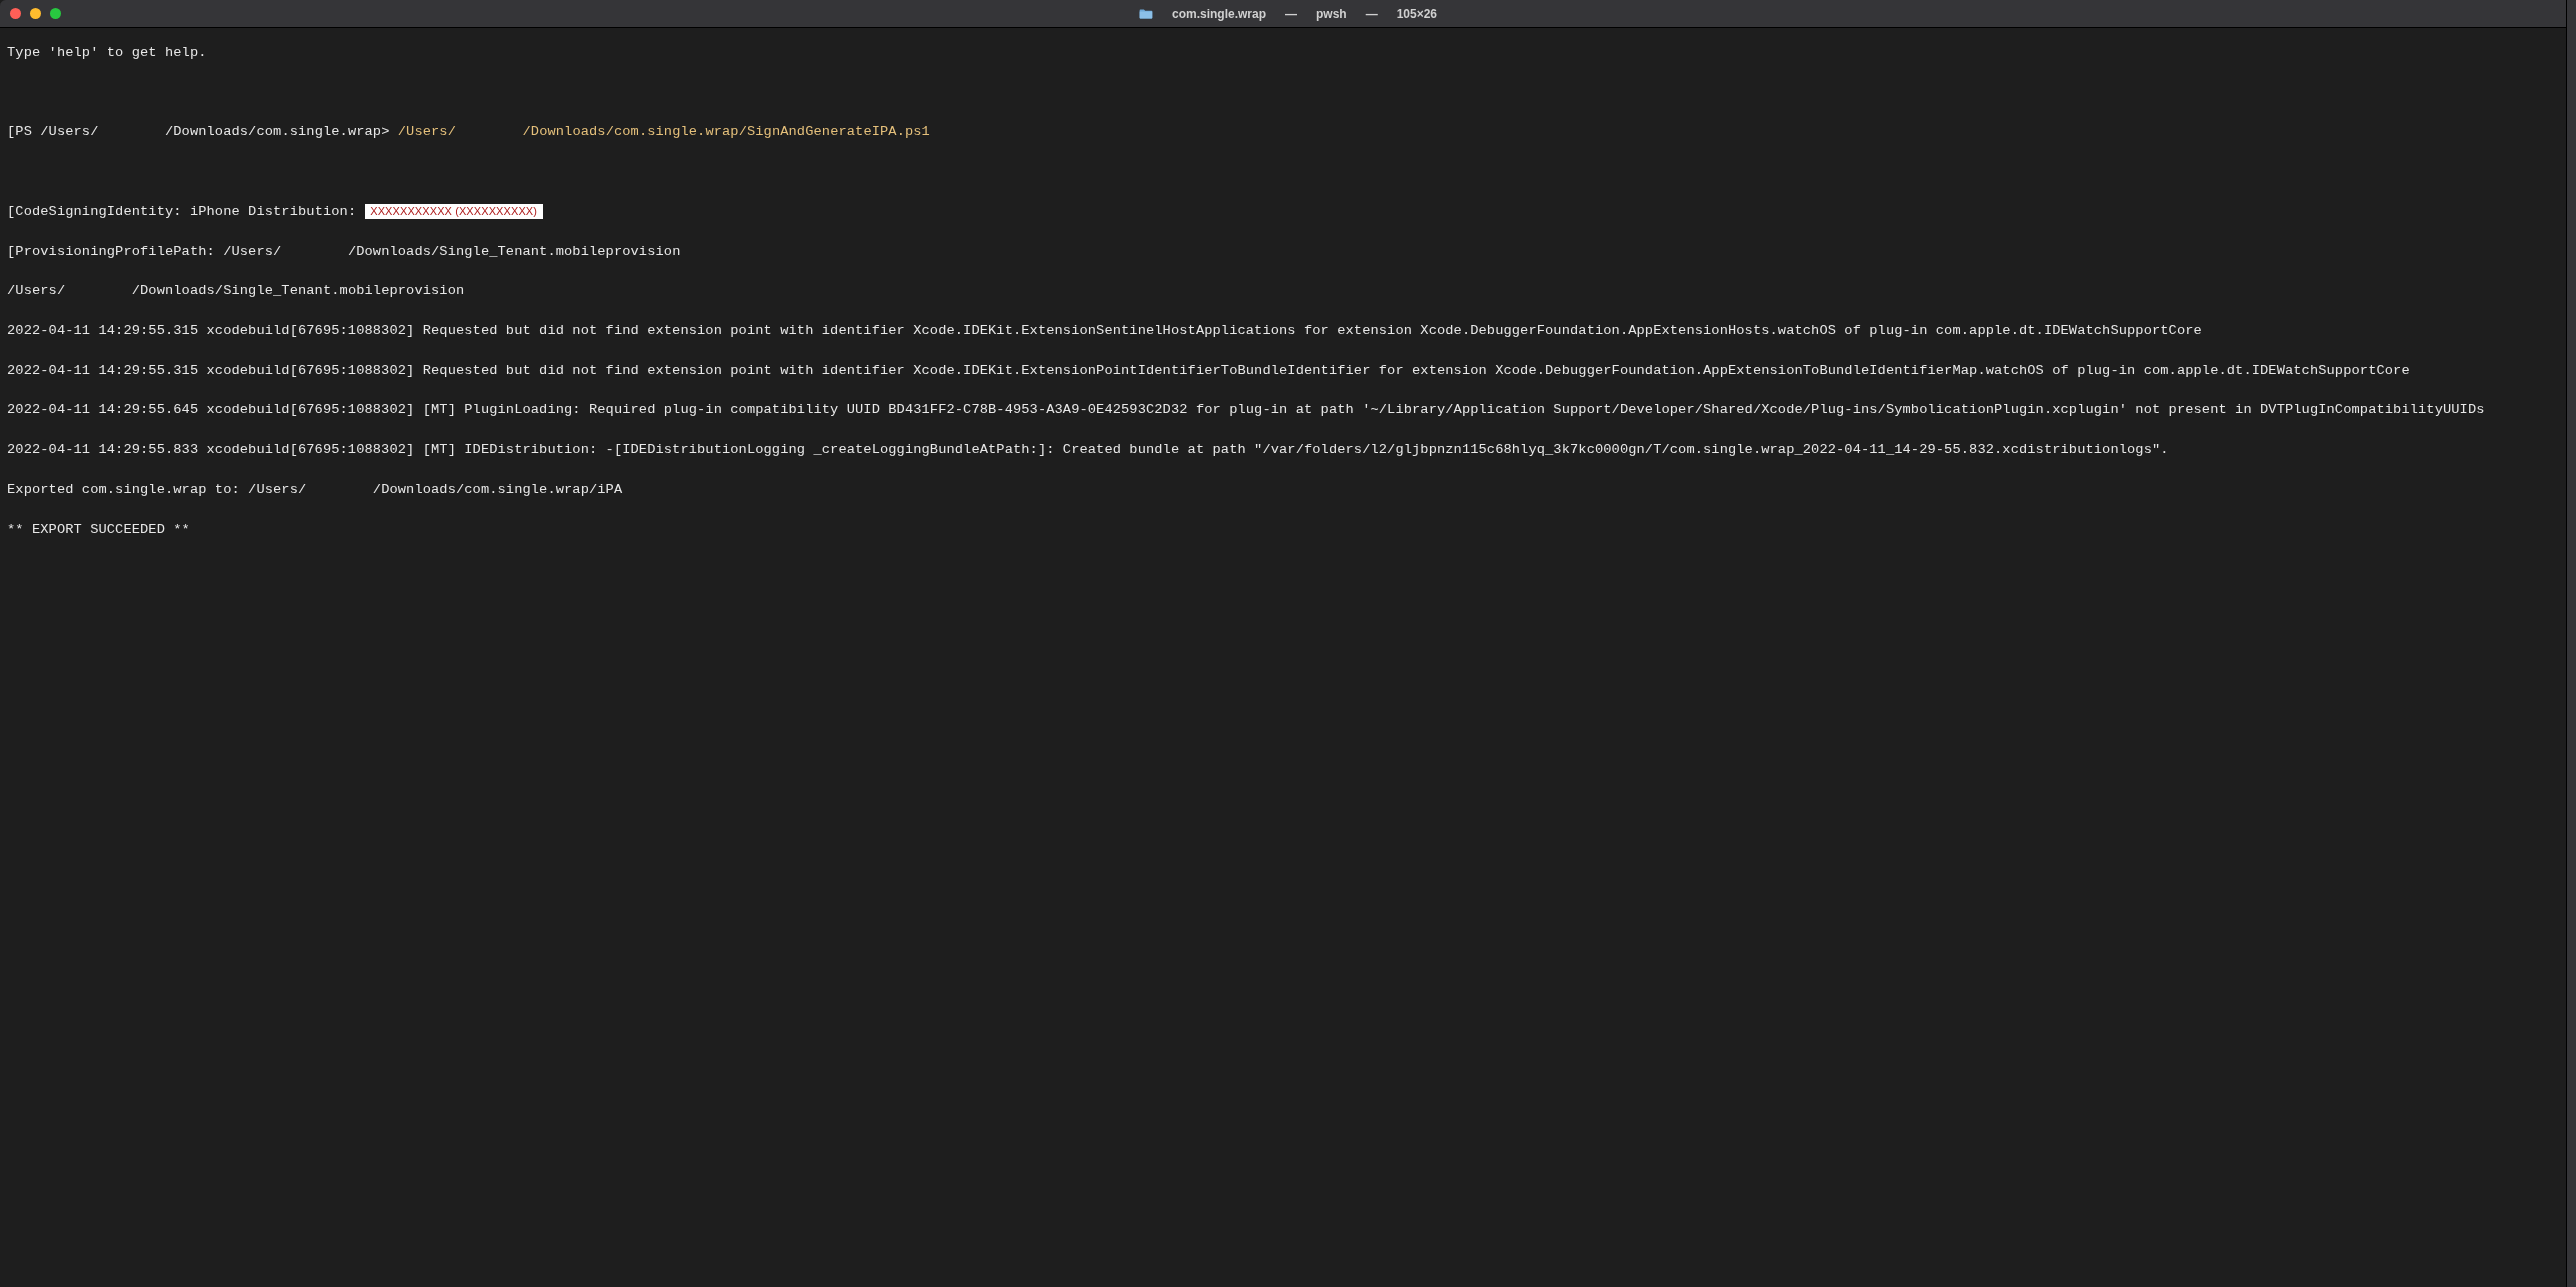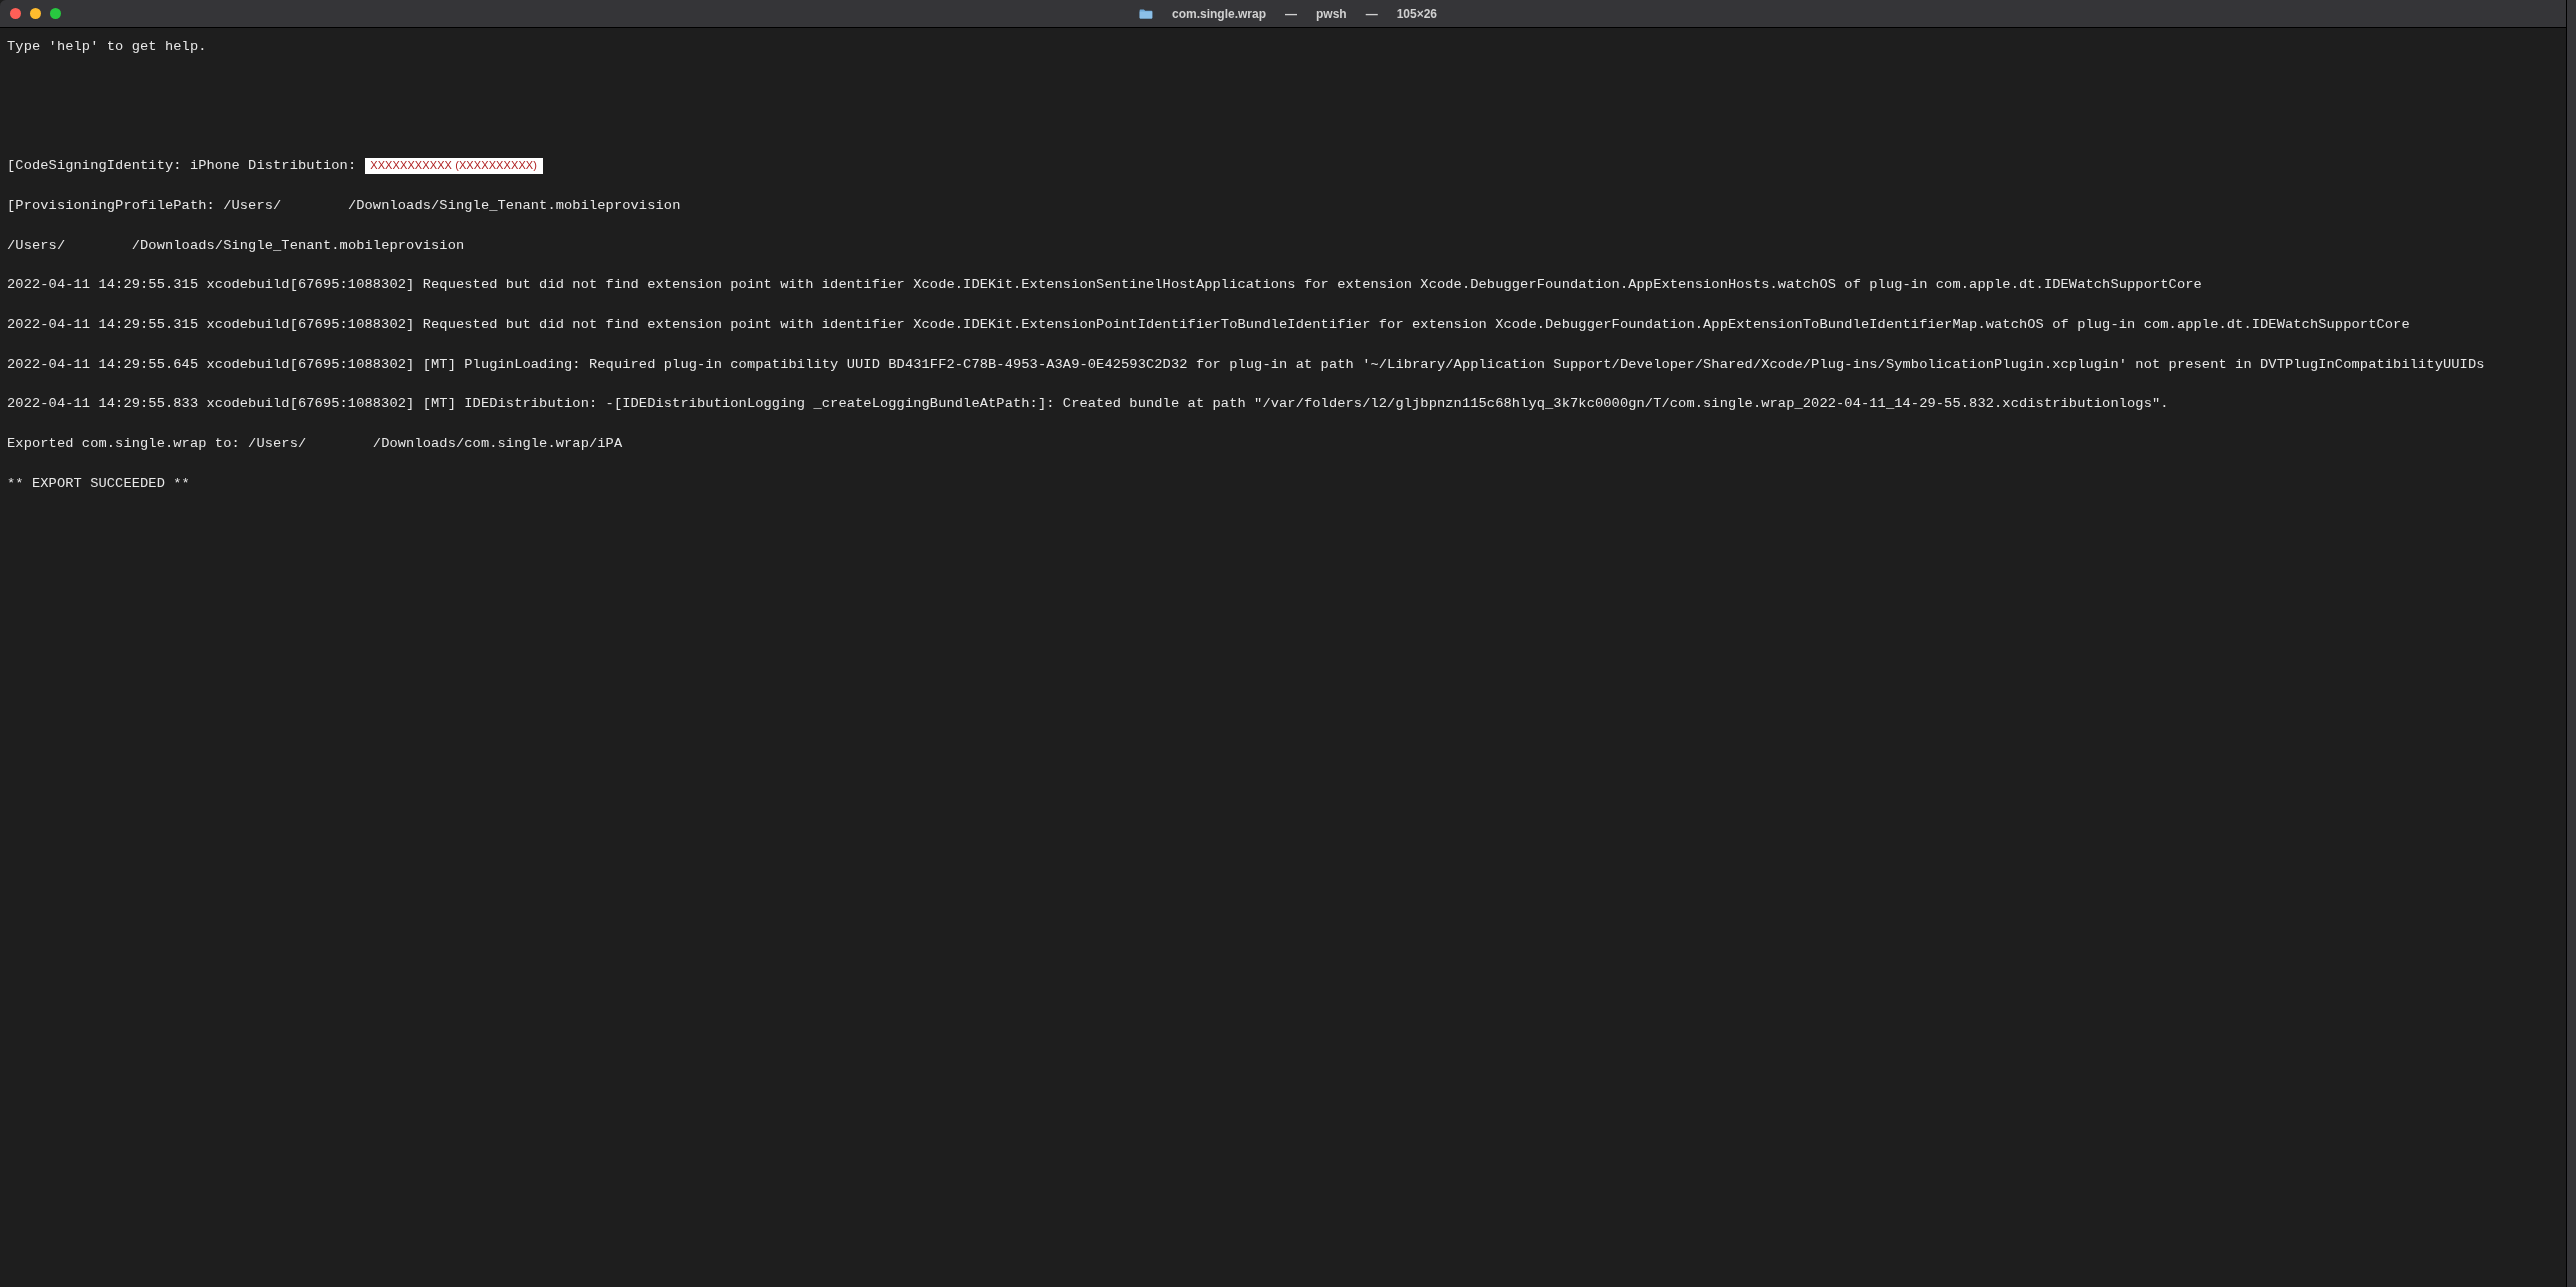--- a/index.html
+++ b/index.html
@@ -53,21 +53,21 @@
       font-size: 12px;
       font-weight: 600;
     }
     .folder-icon {
       width: 14px;
       height: 11.3px;
       display: inline-block;
     }
     .terminal-body {
       flex: 1;
-      padding: 9px 7px;
+      padding: 15px 7px;
       font-size: 13.7px;
       line-height: 1.45;
       white-space: pre-wrap;
       word-break: break-all;
       color: #e8e8e8;
       font-weight: 500;
       letter-spacing: 0.1px;
       overflow-y: auto;
       position: relative;
     }
@@ -117,20 +117,21 @@
       <span>com.single.wrap</span>
       <span>—</span>
       <span>pwsh</span>
       <span>—</span>
       <span>105×26</span>
     </div>
   </div>
 
   <div class="terminal-body"><span class="line">Type 'help' to get help.</span>
 <span class="line"> </span>
+<span class="line"><span class="bracket">[</span><span>PS /Users/</span><span class="blank-redact">        </span><span>/Downloads/com.single.wrap&gt;</span> <span class="cmd-yellow">/Users/</span><span class="blank-redact">        </span><span class="cmd-yellow">/Downloads/com.single.wrap/SignAndGenerateIPA.ps1</span></span>
 <span class="line"> </span>
 <span class="line"><span class="bracket">[</span><span>CodeSigningIdentity: iPhone Distribution: </span><span class="redacted-box">XXXXXXXXXXX (XXXXXXXXXX)</span></span>
 <span class="line"><span class="bracket">[</span><span>ProvisioningProfilePath: /Users/</span><span class="blank-redact">        </span><span>/Downloads/Single_Tenant.mobileprovision</span></span>
 <span class="line"><span>/Users/</span><span class="blank-redact">        </span><span>/Downloads/Single_Tenant.mobileprovision</span></span>
 <span class="line">2022-04-11 14:29:55.315 xcodebuild[67695:1088302] Requested but did not find extension point with identifier Xcode.IDEKit.ExtensionSentinelHostApplications for extension Xcode.DebuggerFoundation.AppExtensionHosts.watchOS of plug-in com.apple.dt.IDEWatchSupportCore</span>
 <span class="line">2022-04-11 14:29:55.315 xcodebuild[67695:1088302] Requested but did not find extension point with identifier Xcode.IDEKit.ExtensionPointIdentifierToBundleIdentifier for extension Xcode.DebuggerFoundation.AppExtensionToBundleIdentifierMap.watchOS of plug-in com.apple.dt.IDEWatchSupportCore</span>
 <span class="line">2022-04-11 14:29:55.645 xcodebuild[67695:1088302] [MT] PluginLoading: Required plug-in compatibility UUID BD431FF2-C78B-4953-A3A9-0E42593C2D32 for plug-in at path '~/Library/Application Support/Developer/Shared/Xcode/Plug-ins/SymbolicationPlugin.xcplugin' not present in DVTPlugInCompatibilityUUIDs</span>
 <span class="line">2022-04-11 14:29:55.833 xcodebuild[67695:1088302] [MT] IDEDistribution: -[IDEDistributionLogging _createLoggingBundleAtPath:]: Created bundle at path "/var/folders/l2/gljbpnzn115c68hlyq_3k7kc0000gn/T/com.single.wrap_2022-04-11_14-29-55.832.xcdistributionlogs".</span>
 <span class="line"><span>Exported com.single.wrap to: /Users/</span><span class="blank-redact">        </span><span>/Downloads/com.single.wrap/iPA</span></span>
 <span class="line">** EXPORT SUCCEEDED **</span></div>

